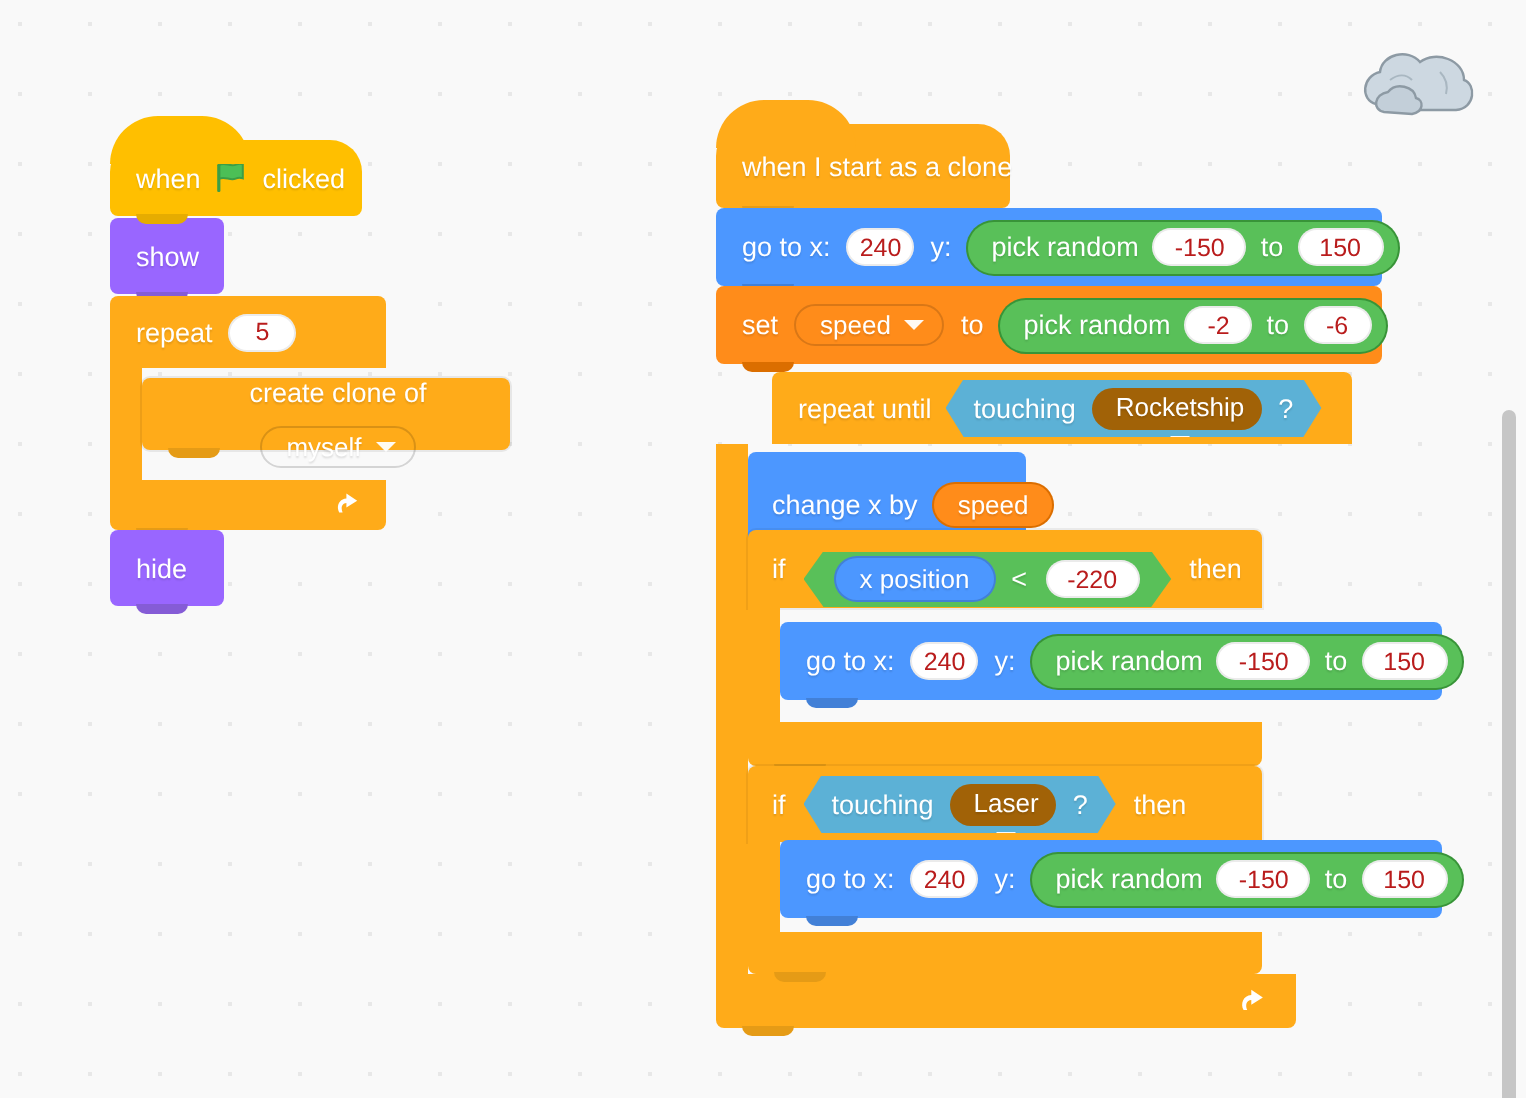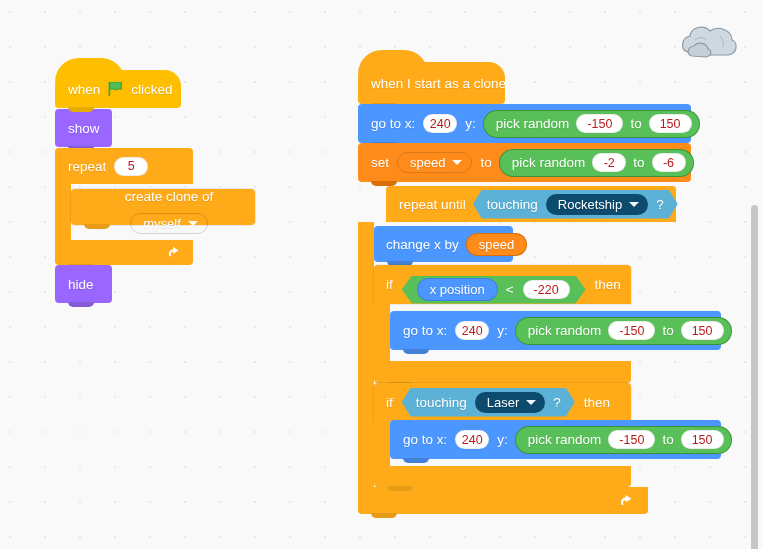--- a/index.html
+++ b/index.html
@@ -28,21 +28,21 @@
   .c-event-d{background:#E6AC00;}
   .c-control{background:#FFAB19;}
   .c-control-d{background:#E59B16;}
   .c-motion{background:#4C97FF;}
   .c-motion-d{background:#4280D7;}
   .c-looks{background:#9966FF;}
   .c-looks-d{background:#855CD6;}
   .c-var{background:#FF8C1A;}
   .c-var-d{background:#DB6E00;}
   .c-sense{background:#5CB1D6;}
-  .c-sense-d{background:#0c4a6e;}
+  .c-sense-d{background:#a16207;flex-direction:column;}
 
   
   .hat{border-radius:16px 16px 4px 4px;}
   .hat::before{
     content:"";position:absolute;left:0;top:-12px;width:70px;height:24px;
     background:inherit;border-radius:34px 34px 0 0;
   }
   
   .nub{position:absolute;bottom:-4px;left:13px;width:26px;height:5px;
        border-radius:0 0 5px 5px;}
@@ -202,21 +202,21 @@
   <div class="blk c-control" style="left:358px;top:487px;width:290px;height:27px;border-radius:0 0 4px 4px;">
     <span class="loop-arrow" style="right:14px;top:6px;">
       <svg width="15" height="15" viewBox="0 0 14 14">
         <path d="M2.6 11.2 C1 8.4 2.4 4.4 6.2 4.2 L6.2 1.8 L11.6 5.4 L6.2 8.7 L6.2 6.5
                  C3.9 6.6 3.3 9 4.3 11.2 Z" fill="#fff"></path>
       </svg>
     </span>
     <div class="nub c-control-d"></div>
   </div>
 
-  <div class="blk c-motion" style="left:374px;top:226px;width:139px;height:36px;padding-left:12px;gap:8px;border-radius:4px;">
+  <div class="blk c-motion" style="left:374px;top:226px;width:139px;height:52px;padding-left:12px;gap:8px;border-radius:4px;">
     <span>change x by</span>
     <span class="pill c-var" style="box-shadow:0 0 0 1px #DB6E00;">
       <span>speed</span>
     </span>
     <div class="nub c-motion-d"></div>
   </div>
 
   <div class="blk c-control" style="left:374px;top:265px;width:257px;height:39px;padding-left:12px;gap:9px;border-radius:4px 4px 0 0;
               box-shadow:0 0 0 1px rgba(0,0,0,.06);">
     <span>if</span>

